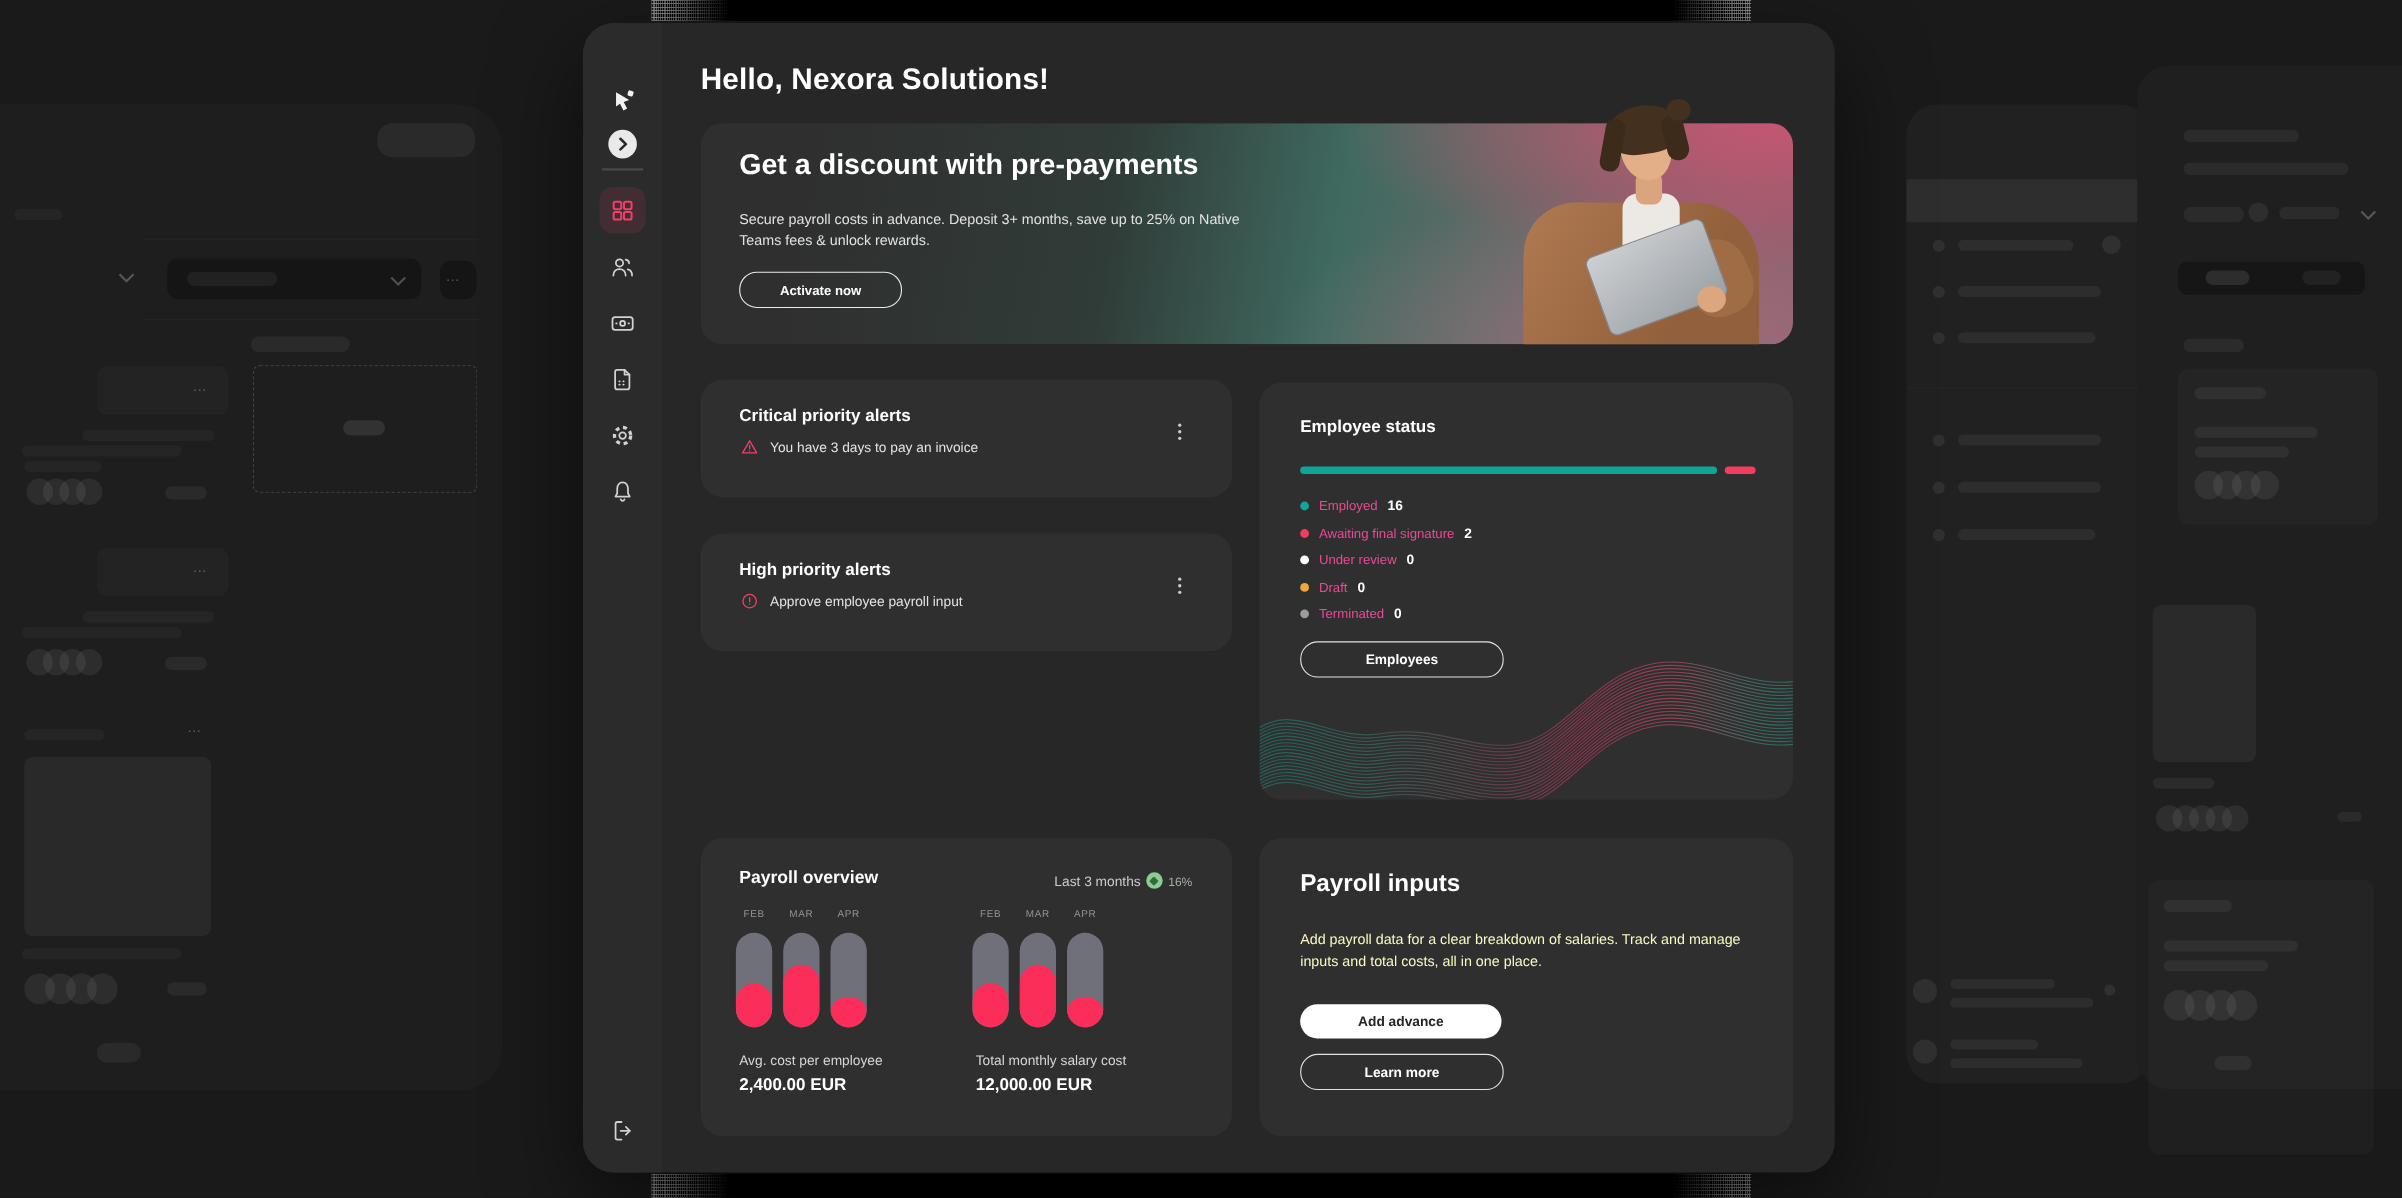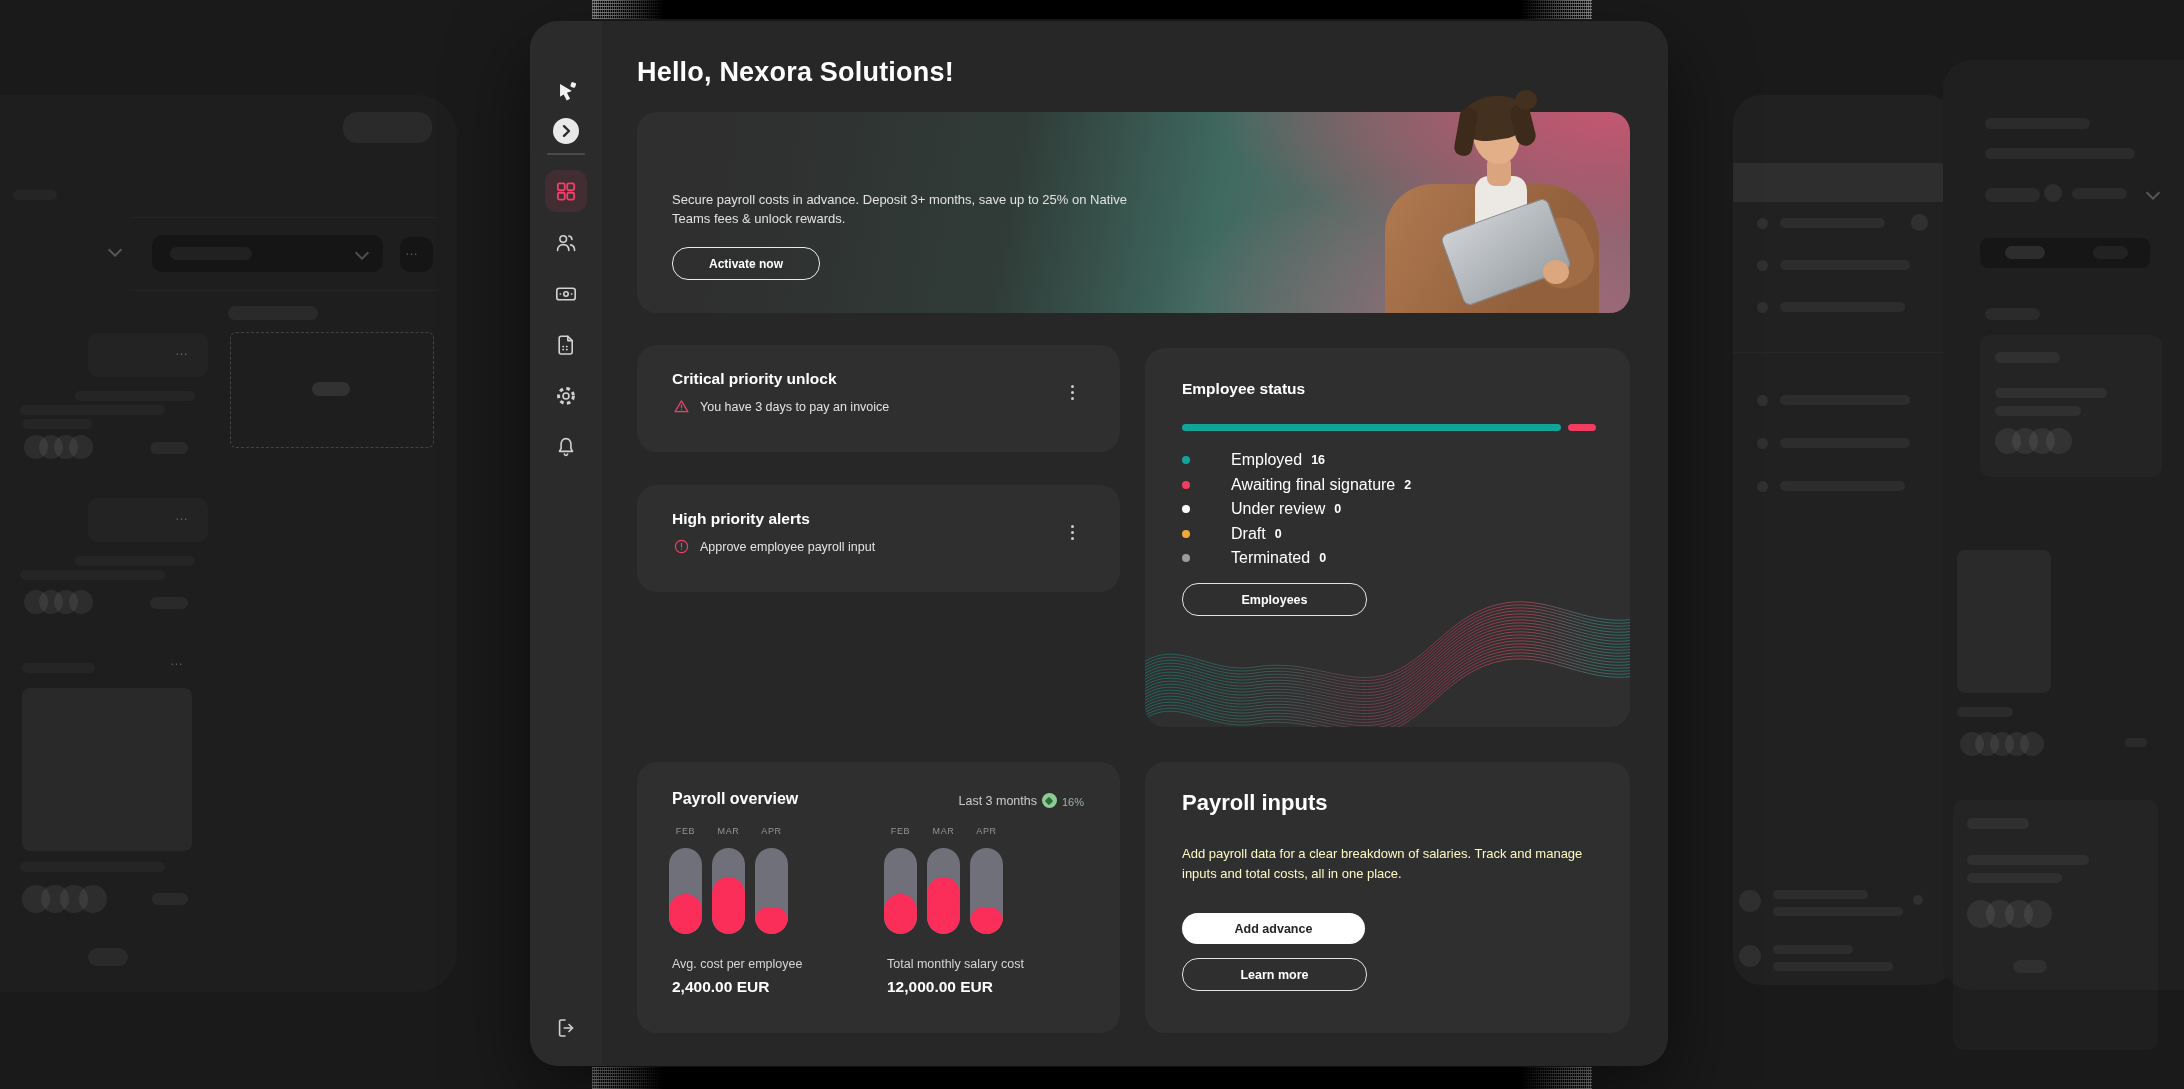--- a/index.html
+++ b/index.html
@@ -71,21 +71,21 @@
   .alert-msg{font-size:12.5px;color:#e3e3e3;}
   .kebab{position:absolute;right:42px;top:36px;display:flex;flex-direction:column;gap:3px;cursor:pointer;padding:4px;}
   .kebab i{width:3px;height:3px;border-radius:50%;background:#cdcdcd;display:block;}
   
   .es-title{position:absolute;left:37px;top:32px;font-size:15.5px;font-weight:700;}
   .es-bar{position:absolute;left:37px;top:76px;width:414px;height:7px;display:flex;gap:7px;}
   .es-bar b{display:block;height:7px;border-radius:4px;}
   .es-legend{position:absolute;left:37px;top:100px;}
   .es-row{display:flex;align-items:center;height:24.5px;}
   .es-dot{width:8px;height:8px;border-radius:50%;margin-right:9px;}
-  .es-label{font-size:16px;color:#ffffff;margin-left:32px;}
+  .es-label{font-size:12px;color:#ec4899;}
   .es-count{font-size:12.5px;font-weight:700;color:#fff;margin-left:9px;}
   .es-btn{position:absolute;left:37px;top:235px;width:183px;height:31px;border:1.4px solid #e3e3e3;border-radius:16px;
     display:flex;align-items:center;justify-content:center;font-size:12.5px;font-weight:700;cursor:pointer;z-index:3;}
   .es-wave{position:absolute;left:0;bottom:0;width:485px;height:140px;z-index:1;}
   .wave-frag{position:absolute;left:1117px;top:482px;width:26px;height:102px;border-radius:12px;transform:rotate(6deg);opacity:.8;
     background:repeating-linear-gradient(100deg,rgba(62,150,130,.4) 0 1px,transparent 1px 3px);
     -webkit-mask-image:radial-gradient(80% 70% at 60% 50%,#000 40%,transparent);mask-image:radial-gradient(80% 70% at 60% 50%,#000 40%,transparent);}
   
   .po-title{position:absolute;left:35px;top:28px;font-size:16px;font-weight:700;}
   .po-period{position:absolute;right:83px;top:32px;font-size:12.5px;color:#cbcbcb;}
@@ -336,26 +336,27 @@
         <div class="p p-shirt"></div>
         <div class="p p-neck"></div>
         <div class="p p-face"></div>
         <div class="p p-hair"></div>
         <div class="p p-hair2"></div>
         <div class="p p-hair3"></div>
         <div class="p p-bun"></div>
         <div class="p p-laptop"></div>
         <div class="p p-hand"></div>
       </div>
+      <div class="banner-title">Get a discount with pre-payments</div>
       <div class="banner-body">Secure payroll costs in advance. Deposit 3+ months, save up to 25% on Native Teams fees &amp; unlock rewards.</div>
       <div class="banner-cta">Activate now</div>
     </div>
 
     <div class="card" style="left:107px;top:324px;width:483px;height:107px;">
-      <div class="alert-title">Critical priority unlock</div>
+      <div class="alert-title">Critical priority alerts</div>
       <div class="alert-row">
         <svg class="icon" width="17" height="17" viewBox="0 0 24 24">
           <path d="M12 4 L21 19.3 H3 Z" fill="none" stroke="#f0406a" stroke-width="1.7" stroke-linejoin="round"></path>
           <path d="M12 9.8 V13.8 M12 16.4 V16.6" stroke="#f0406a" stroke-width="1.7" stroke-linecap="round"></path>
         </svg>
         <span class="alert-msg">You have 3 days to pay an invoice</span>
       </div>
       <div class="kebab">
           <i></i>
           <i></i>

